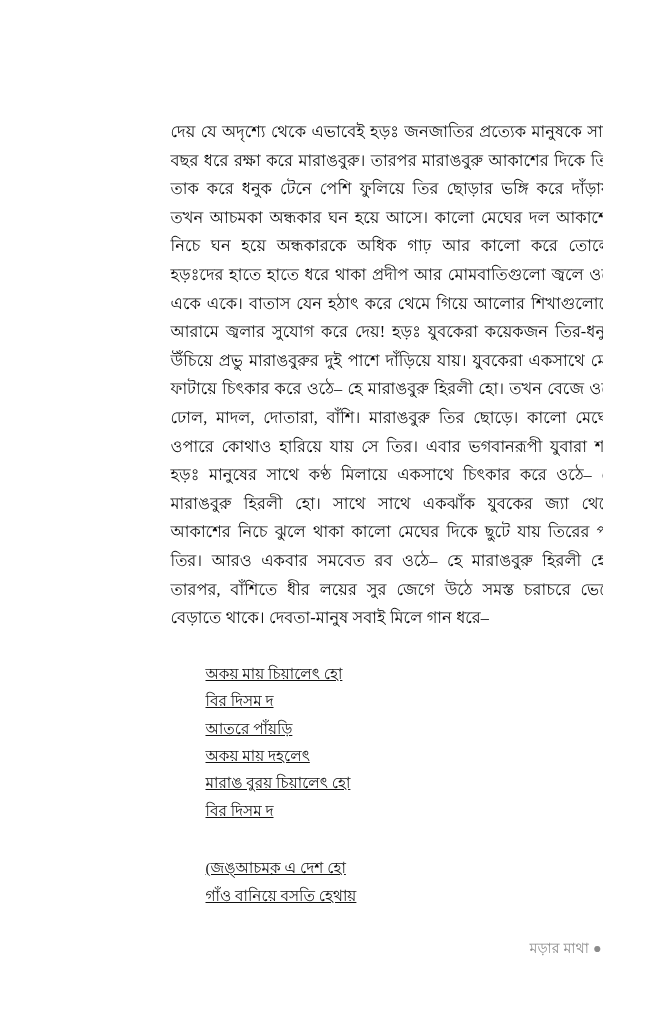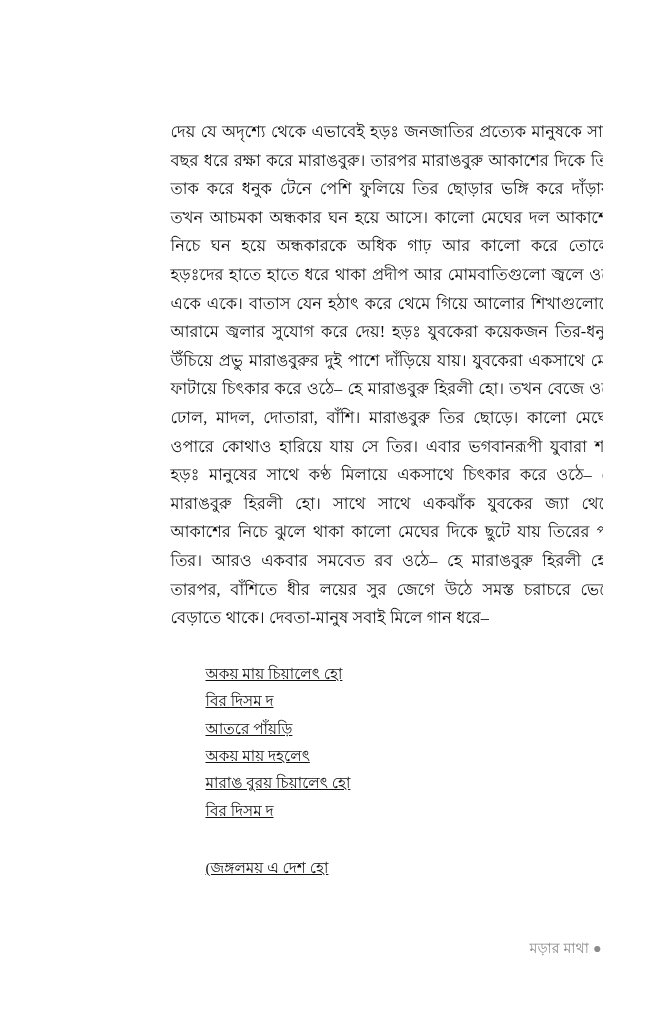--- a/index.html
+++ b/index.html
@@ -83,21 +83,22 @@
     <div class="stanza stanza-first">
       <div class="verse-line">অকয় মায় চিয়ালেৎ হো</div>
       <div class="verse-line">বির দিসম দ</div>
       <div class="verse-line">আতরে পাঁয়ড়ি</div>
       <div class="verse-line">অকয় মায় দহলেৎ</div>
       <div class="verse-line">মারাঙ বুরয় চিয়ালেৎ হো</div>
       <div class="verse-line">বির দিসম দ</div>
     </div>
 
     <div class="stanza stanza-second">
-      <div class="verse-line">(জঙ্গলময় এ দেশ হো</div>
+      <div class="verse-line">(জঙ্আচমক় এ দেশ হো</div>
+      <div class="verse-line">গাঁও বানিয়ে বসতি হেথায়</div>
     </div>
 
   </div>
 
   <div class="footer">
     <span>মড়ার মাথা</span><span class="footer-sep">●</span><span>১৭</span>
   </div>
 
 </div>
 

